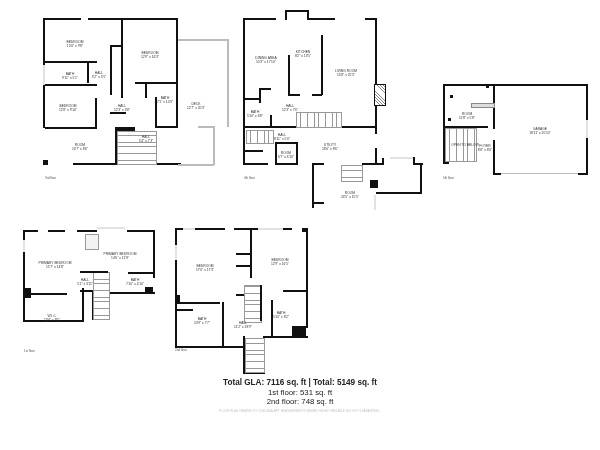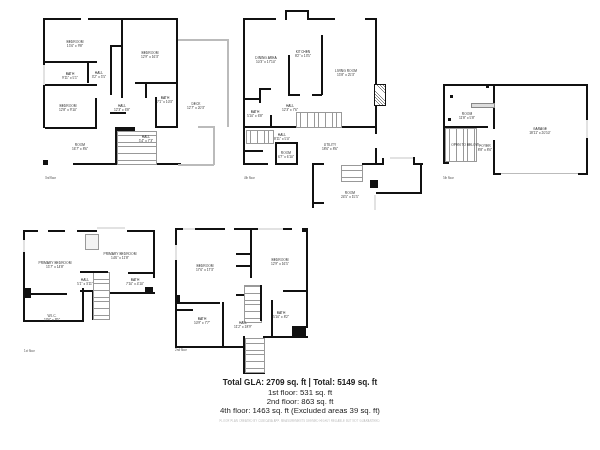--- a/index.html
+++ b/index.html
@@ -216,18 +216,17 @@
 
   <div class="lbl" style="left:205px;top:268px;"><span>BEDROOM</span><span class="dim">17'6" x 17'3"</span></div>
   <div class="lbl" style="left:280px;top:262px;"><span>BEDROOM</span><span class="dim">12'9" x 16'5"</span></div>
   <div class="lbl" style="left:202px;top:321px;"><span>BATH</span><span class="dim">10'9" x 7'7"</span></div>
   <div class="lbl" style="left:243px;top:325px;"><span>HALL</span><span class="dim">11'2" x 18'9"</span></div>
   <div class="lbl" style="left:281px;top:315px;"><span>BATH</span><span class="dim">5'10" x 8'2"</span></div>
   <div class="floor-lbl" style="left:175px;top:348px;">2nd floor</div>
 </div>
 
 <div class="summary">
-  <div class="total">Total GLA: 2709 sq. ft | Total: 5149 sq. ft</div>
+  <div class="total">Total GLA: 7116 sq. ft | Total: 5149 sq. ft</div>
   <div class="row">1st floor: 531 sq. ft</div>
-  <div class="row">2nd floor: 863 sq. ft</div>
-  <div class="row">4th floor: 1463 sq. ft (Excluded areas 39 sq. ft)</div>
+  <div class="row">2nd floor: 748 sq. ft</div>
   <div class="fine">FLOOR PLAN CREATED BY CUBICASA APP. MEASUREMENTS DEEMED HIGHLY RELIABLE BUT NOT GUARANTEED.</div>
 </div>
 
 </body></html>

